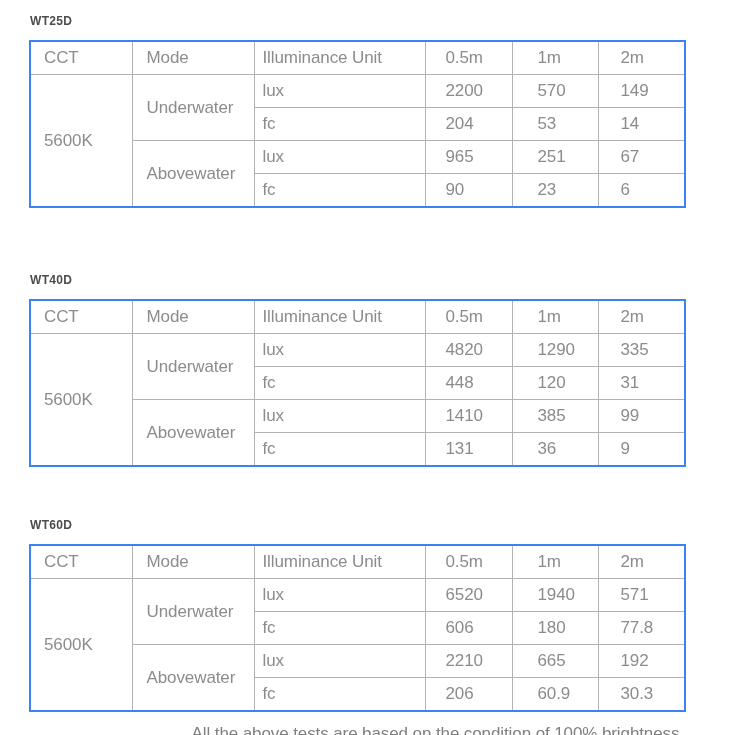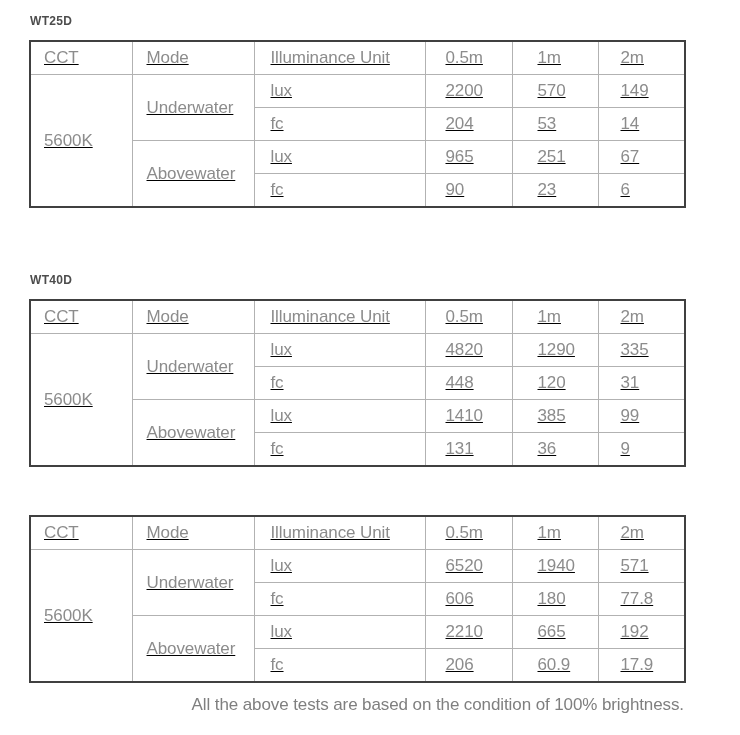--- a/index.html
+++ b/index.html
@@ -20,22 +20,21 @@
     font-weight: 700;
     color: #4d4d4d;
     letter-spacing: 0.3px;
   }
   section.s2 { margin-top: 62px; }
   section.s3 { margin-top: 48px; }
   table.spec-table {
     border-collapse: collapse;
     table-layout: fixed;
     width: 655px;
-    border: 2px solid #404040;
-    text-decoration: underline;
+    border: 2px solid #3b82f6;
   }
   .w1 { width: 102px; }
   .w2 { width: 122px; }
   .w3 { width: 171px; }
   .w4 { width: 87px; }
   .w5 { width: 86px; }
   .w6 { width: 87px; }
   th, td {
     border: 1px solid #b2b2b2;
     height: 32px;
@@ -44,21 +43,21 @@
     font-weight: 400;
     color: #8c8c8c;
     text-align: left;
     vertical-align: middle;
     letter-spacing: -0.1px;
     overflow: hidden;
     white-space: nowrap;
   }
   .c1 { padding-left: 13px; }
   .c2 { padding-left: 14px; }
-  .c3 { padding-left: 16px; }
+  .c3 { padding-left: 8px; }
   .c4 { padding-left: 20px; }
   .c5 { padding-left: 25px; }
   .c6 { padding-left: 22px; }
   .note {
     margin: 12px 0 14px 0;
     font-size: 17px;
     line-height: 20px;
     color: #7f7f7f;
     text-align: right;
     letter-spacing: -0.1px;
@@ -169,20 +168,21 @@
           <td class="c3">fc</td>
           <td class="c4">131</td>
           <td class="c5">36</td>
           <td class="c6">9</td>
         </tr>
       </tbody>
     </table>
   </section>
 
   <section class="s3">
+    <h3 class="ttl">WT60D</h3>
     <table class="spec-table">
       <colgroup>
         <col class="w1">
           <col class="w2">
           <col class="w3">
           <col class="w4">
           <col class="w5">
           <col class="w6">
       </colgroup>
       <thead>
@@ -214,21 +214,21 @@
           <td class="c2" rowspan="2">Abovewater</td>
           <td class="c3">lux</td>
           <td class="c4">2210</td>
           <td class="c5">665</td>
           <td class="c6">192</td>
         </tr>
         <tr>
           <td class="c3">fc</td>
           <td class="c4">206</td>
           <td class="c5">60.9</td>
-          <td class="c6">17.9</td>
+          <td class="c6">30.3</td>
         </tr>
       </tbody>
     </table>
   </section>
 
   <p class="note">All the above tests are based on the condition of 100% brightness.</p>
 
 </div>
 
 </body></html>

